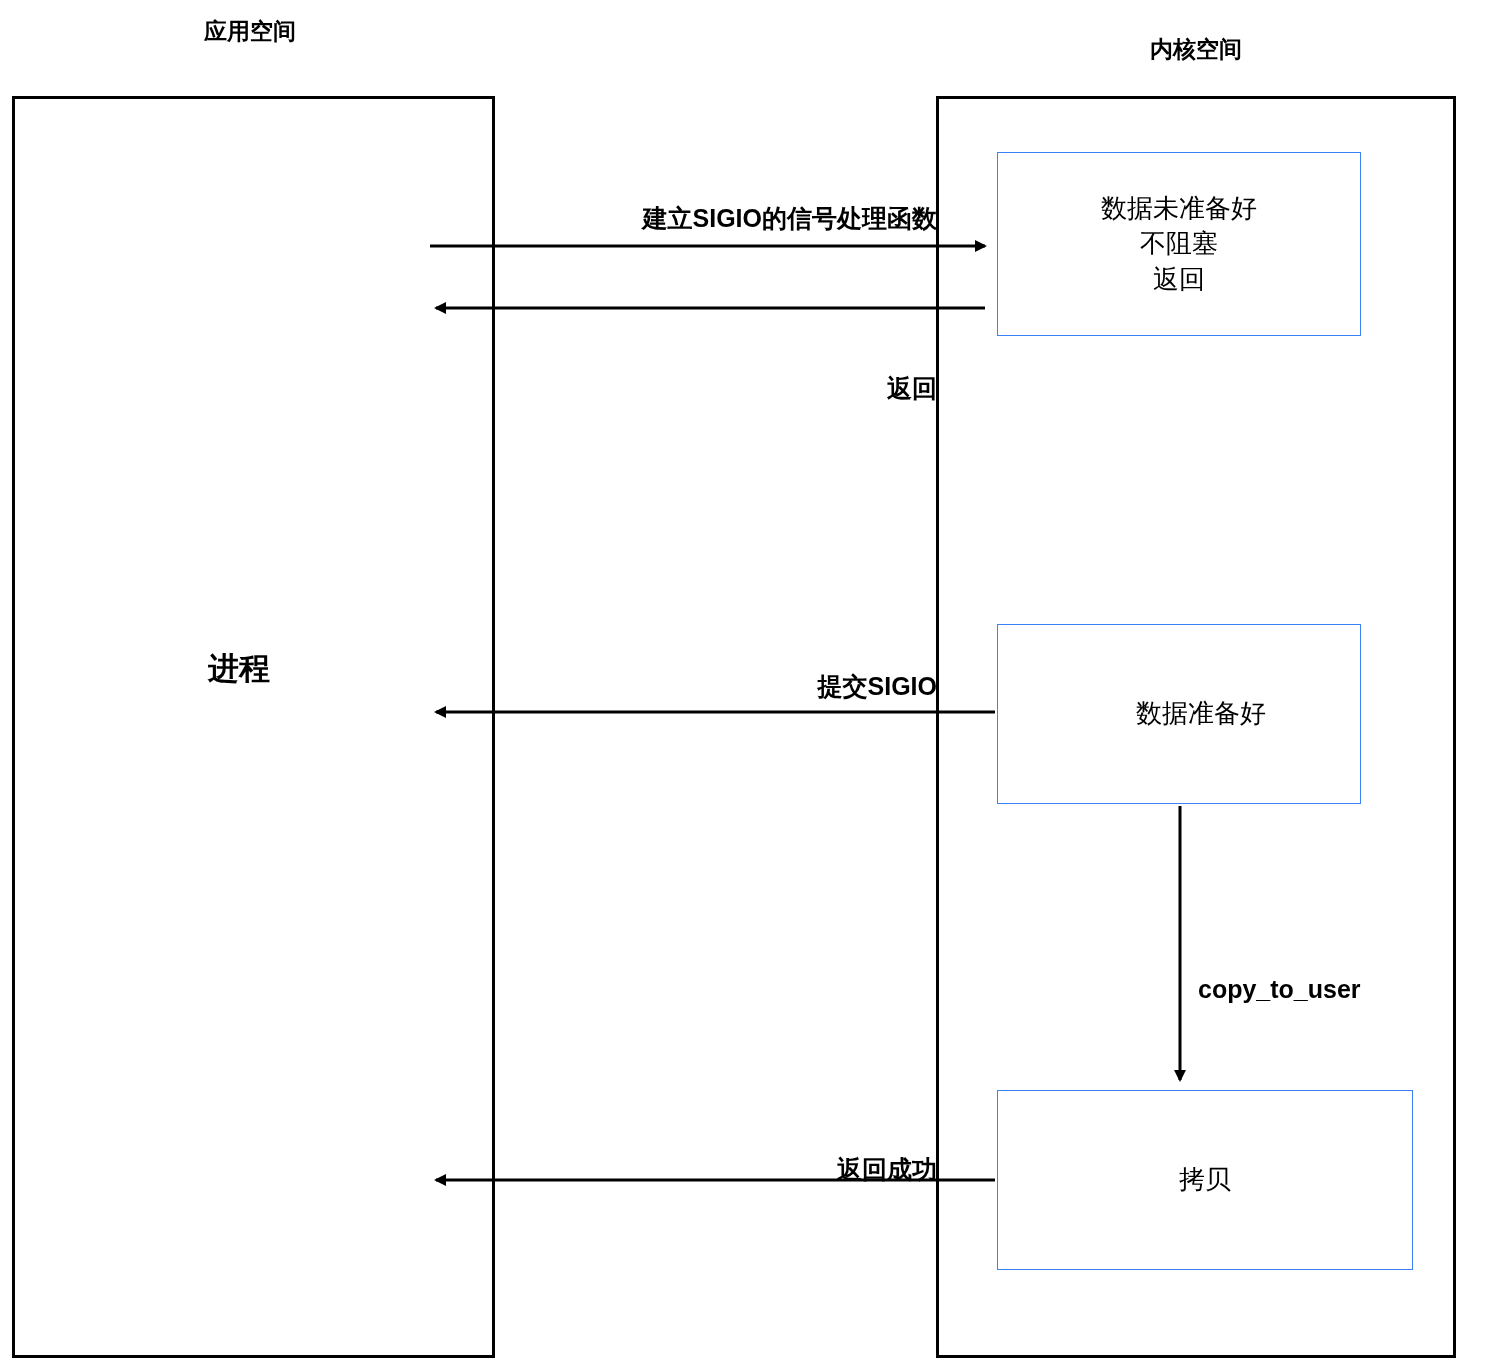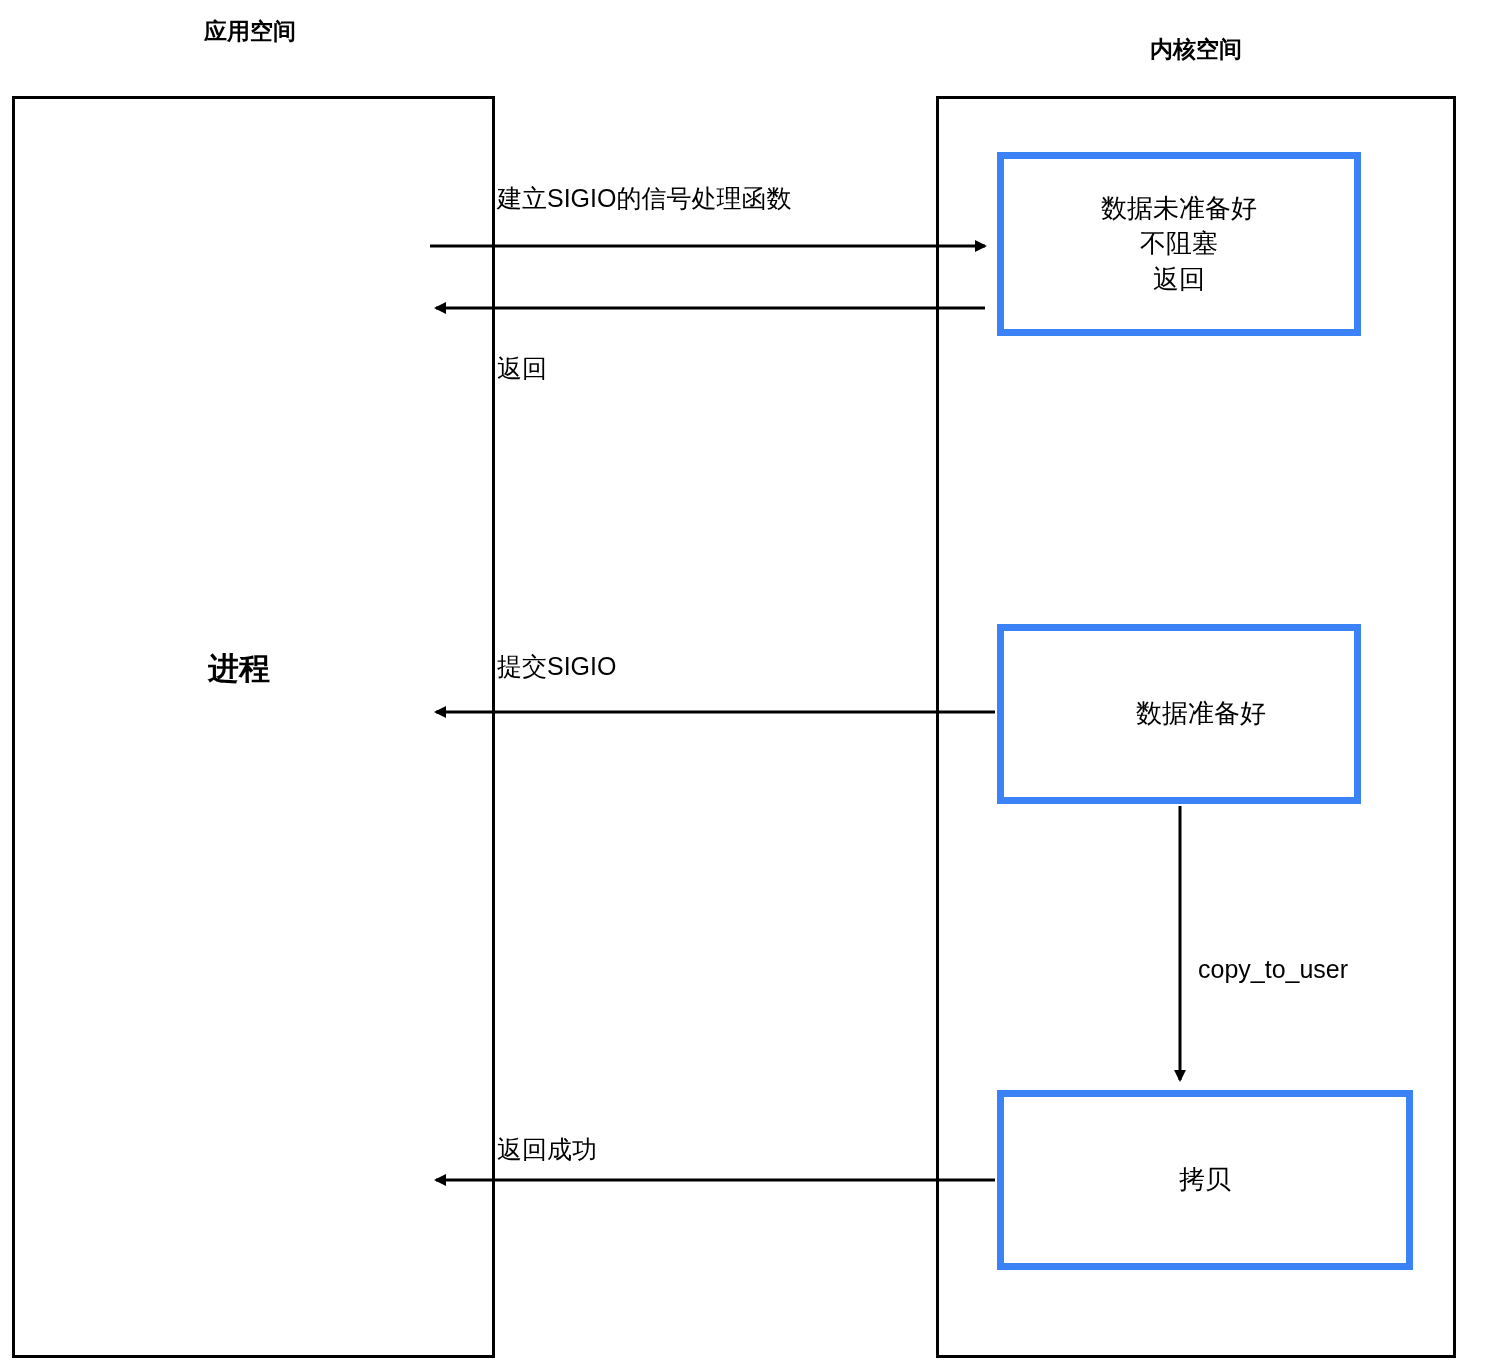--- a/index.html
+++ b/index.html
@@ -26,36 +26,37 @@
     white-space: nowrap;
   }
   .column-box {
     position: absolute;
     border: 3px solid #000000;
     background: #ffffff;
     box-sizing: border-box;
   }
   .state-box {
     position: absolute;
-    border: 7px solid #3b82f6;
+    border: 1px solid #3b82f6;
     background: #ffffff;
     box-sizing: border-box;
     display: flex;
     align-items: center;
     justify-content: center;
     text-align: center;
     font-size: 26px;
     line-height: 1.35;
   }
   .edge-label {
     position: absolute;
     font-size: 25px;
-    font-weight: normal;
+    font-weight: bold;
     white-space: nowrap;
-    text-align: left;
+    text-align: right;
+    margin-top: 20px;
   }
   .proc-label {
     position: absolute;
     font-size: 31px;
     font-weight: bold;
     white-space: nowrap;
   }
   svg.arrows {
     position: absolute;
     left: 0;

